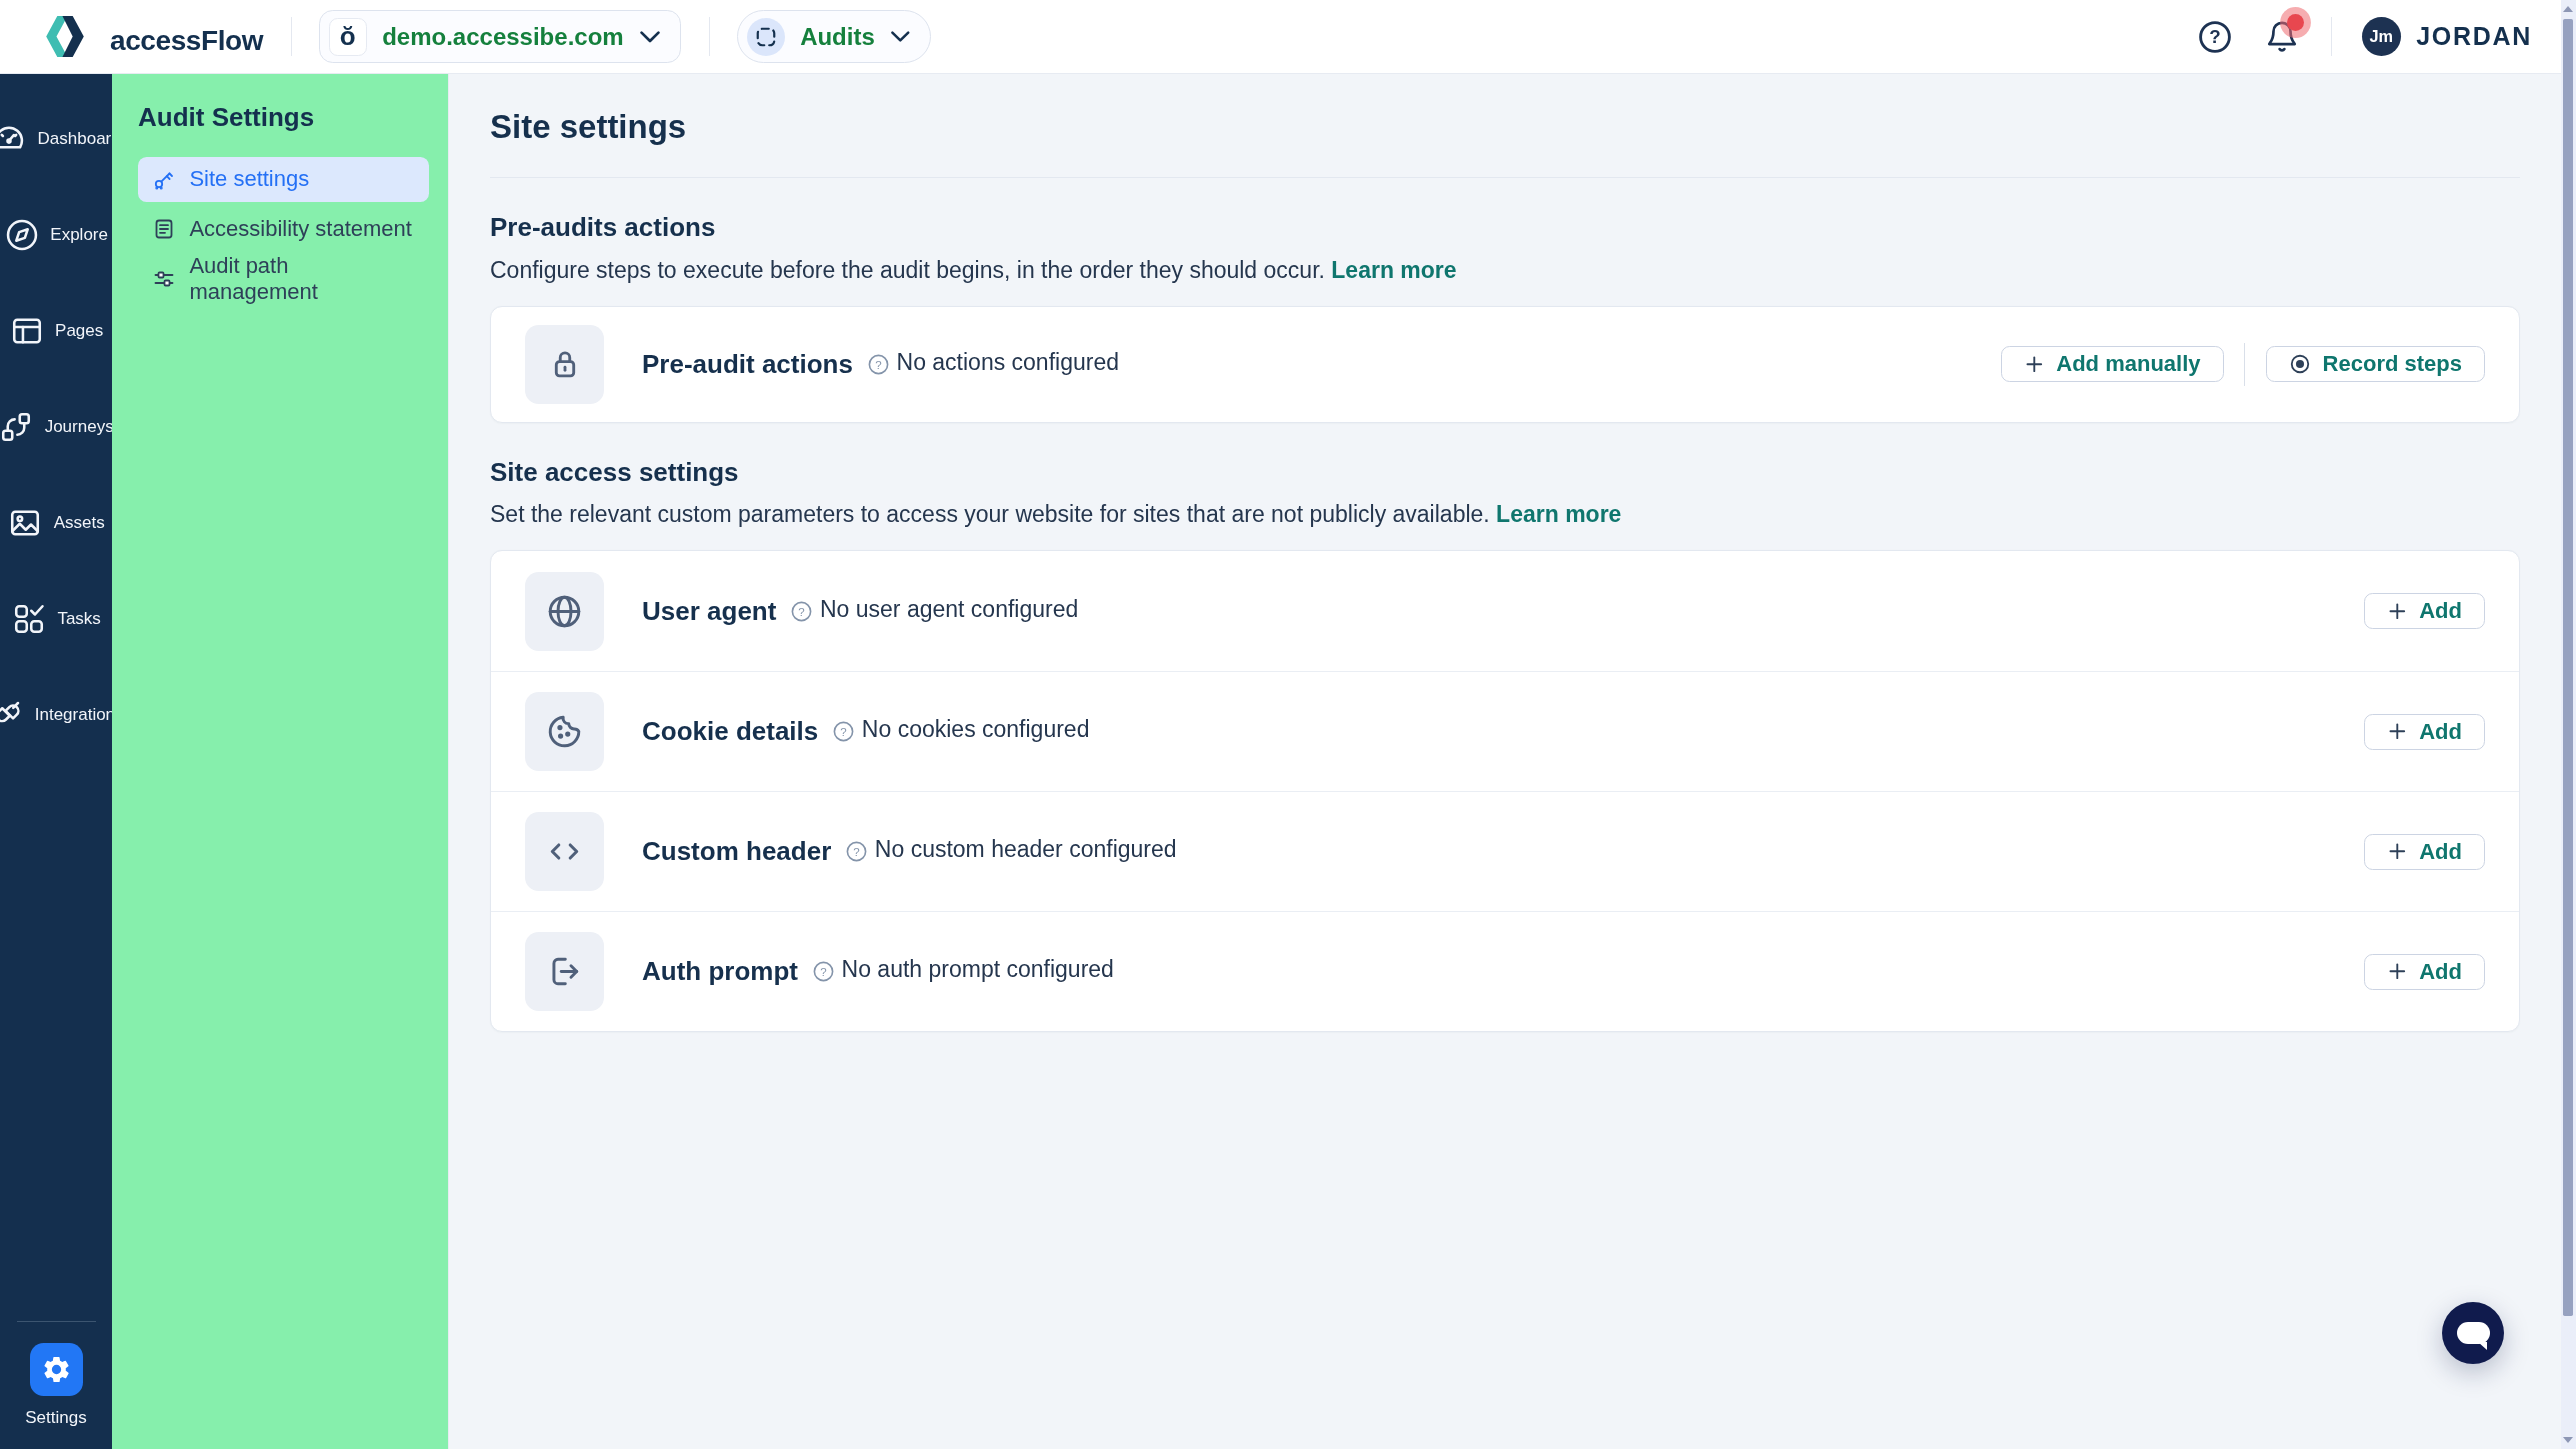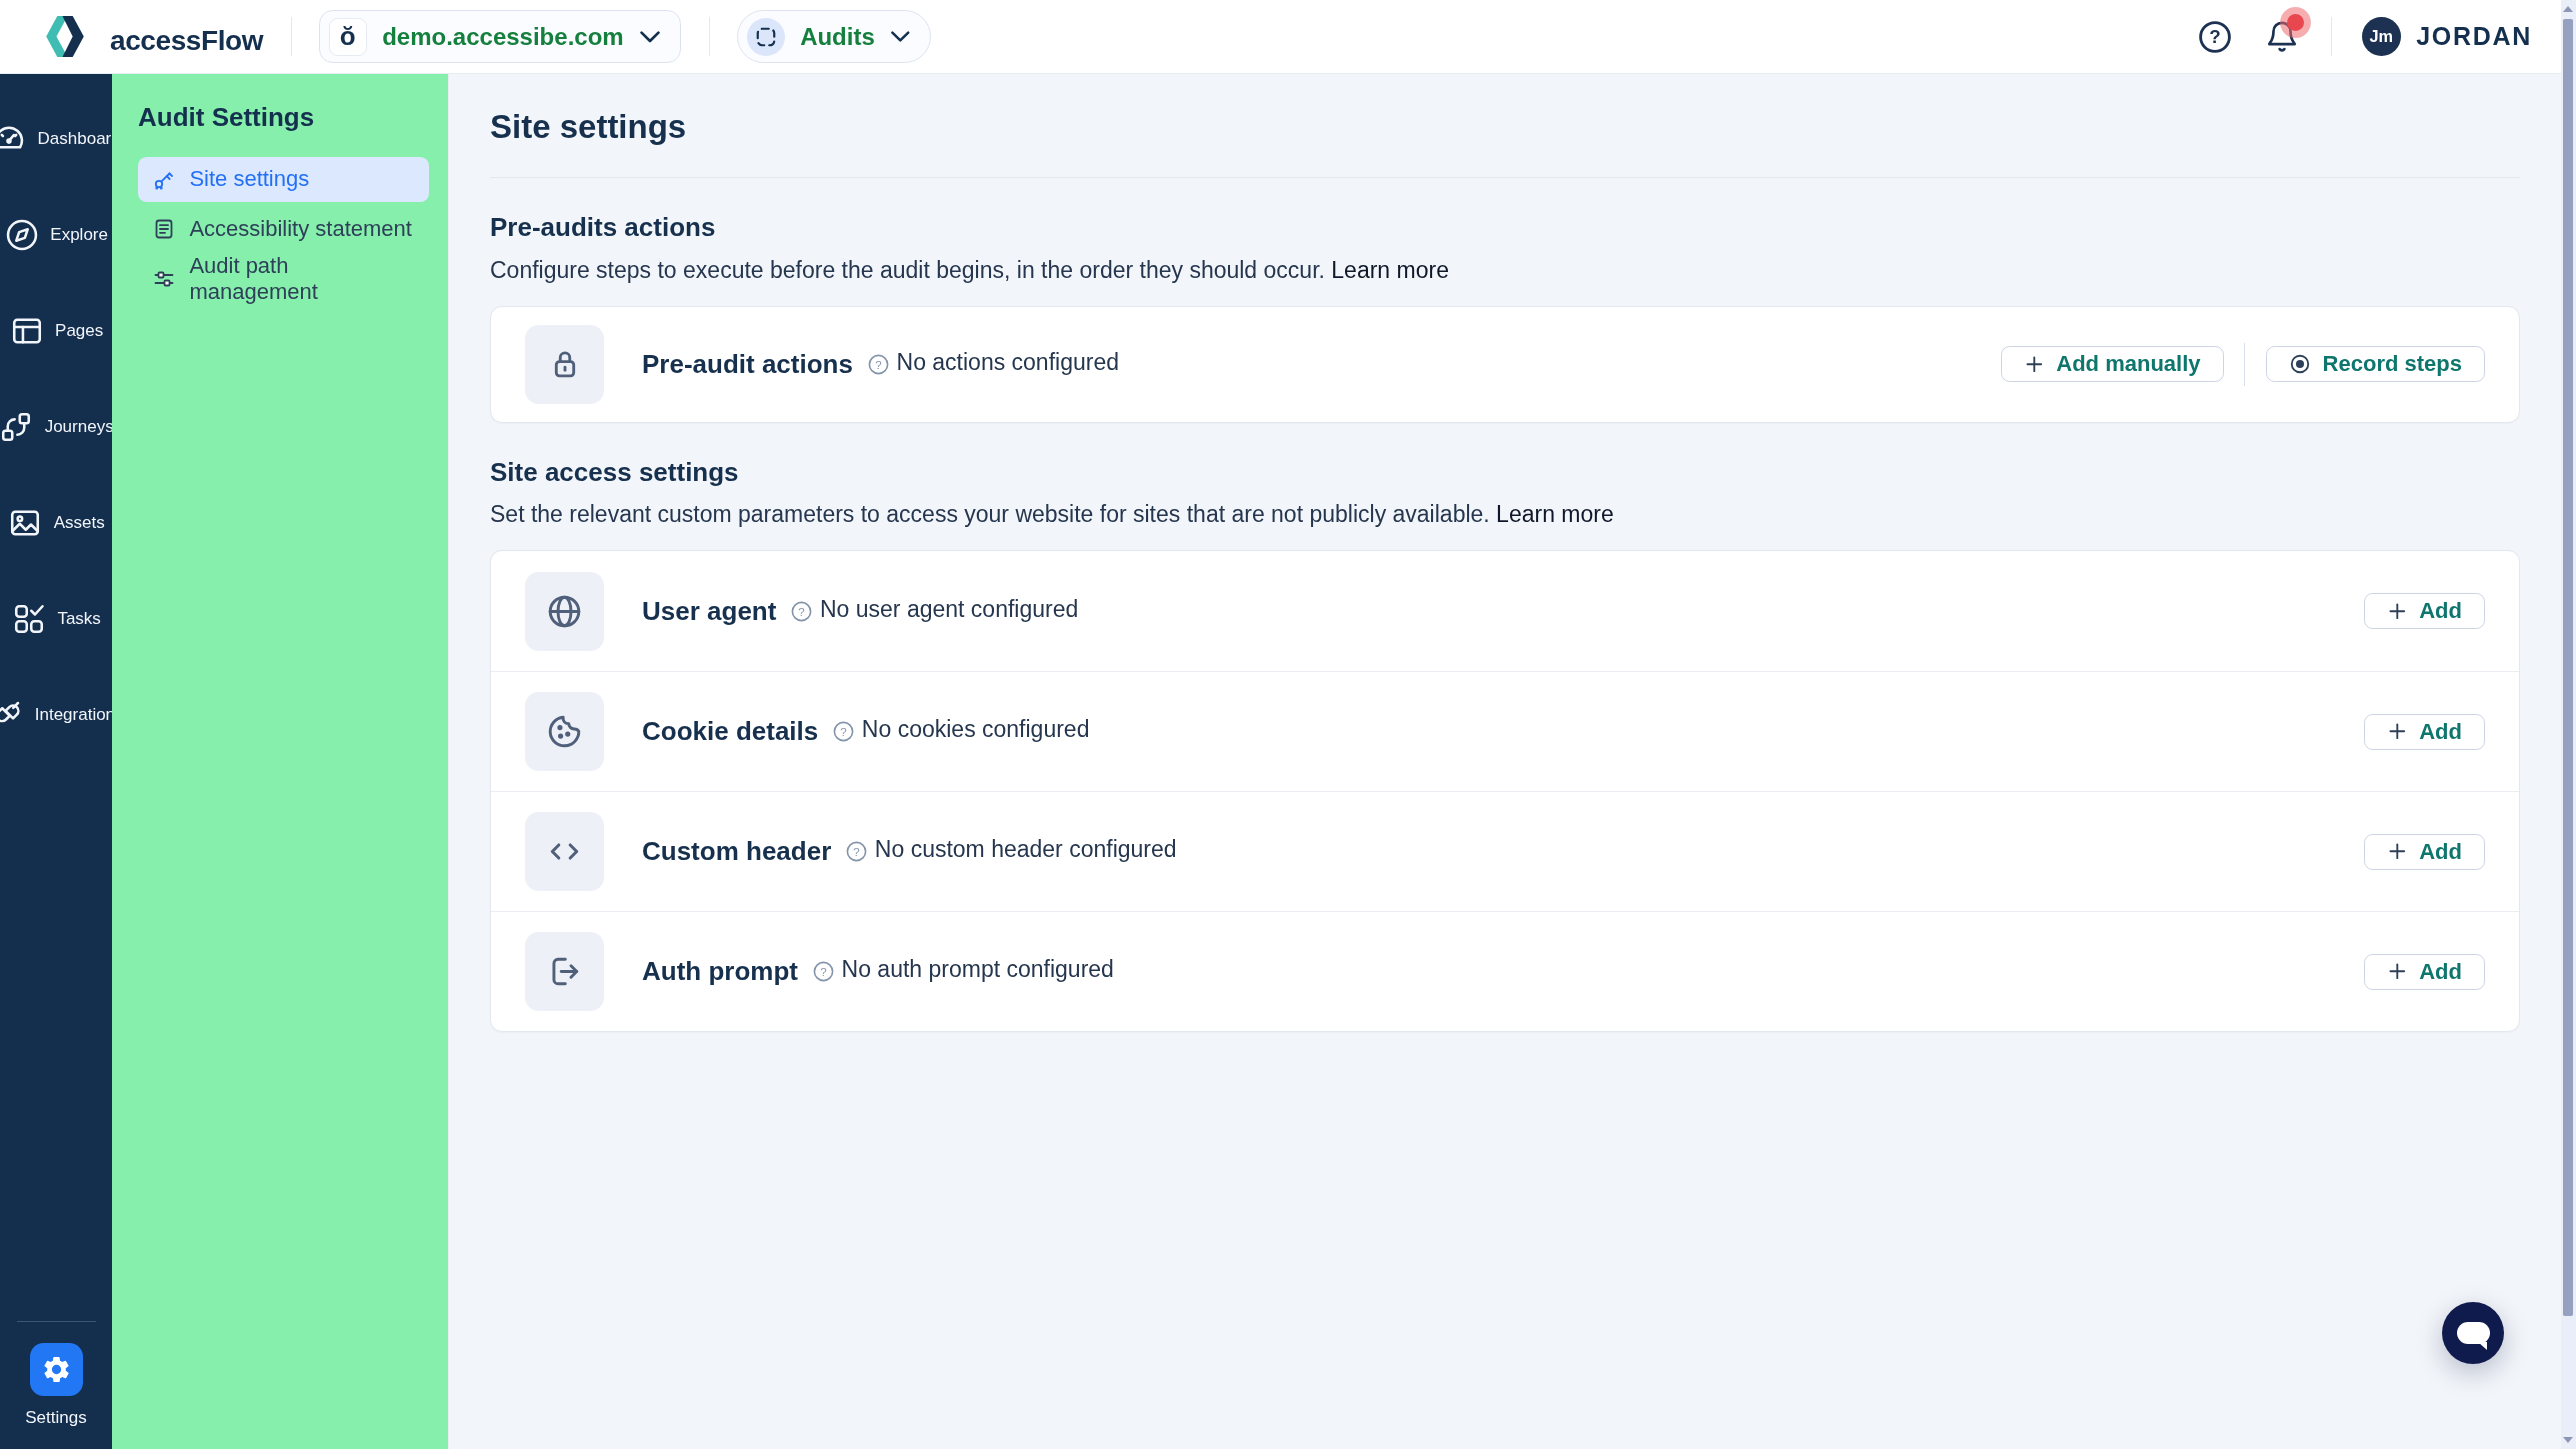--- a/index.html
+++ b/index.html
@@ -82,21 +82,21 @@
   .subnav-item.active { background:#dce8fd; color:#2470f5; font-weight:400; }
   .subnav-item .si-icon { display:flex; align-items:center; }
 
   
   .main { flex:1; padding:34px 41px 0 41px; min-width:0; }
   .page-title { font-size:33px; font-weight:700; color:#16304d; }
   .title-divider { height:0.9px; background:#e3e8f0; margin-top:31px; }
   .section { margin-top:34px; }
   .section-heading { font-size:26px; font-weight:700; color:#16304d; }
   .section-desc { font-size:23px; color:#25364e; margin-top:13.7px; }
-  .learn-more { color:#0f172a; font-weight:400; cursor:pointer; }
+  .learn-more { color:#0f766e; font-weight:700; cursor:pointer; }
   .card {
     background:#ffffff; border:0.9px solid #e3e8f0; border-radius:12px;
     margin-top:22px; box-shadow:0 0.9px 1.7px rgba(20,48,78,0.03);
   }
   .row { display:flex; align-items:center; height:120px; padding:0 34px; }
   .row + .row { border-top:0.9px solid #eaeef4; }
   .row-icon {
     width:79px; height:79px; border-radius:13.7px; background:#edf0f6;
     display:flex; align-items:center; justify-content:center; margin-right:38px; flex-shrink:0;
   }

